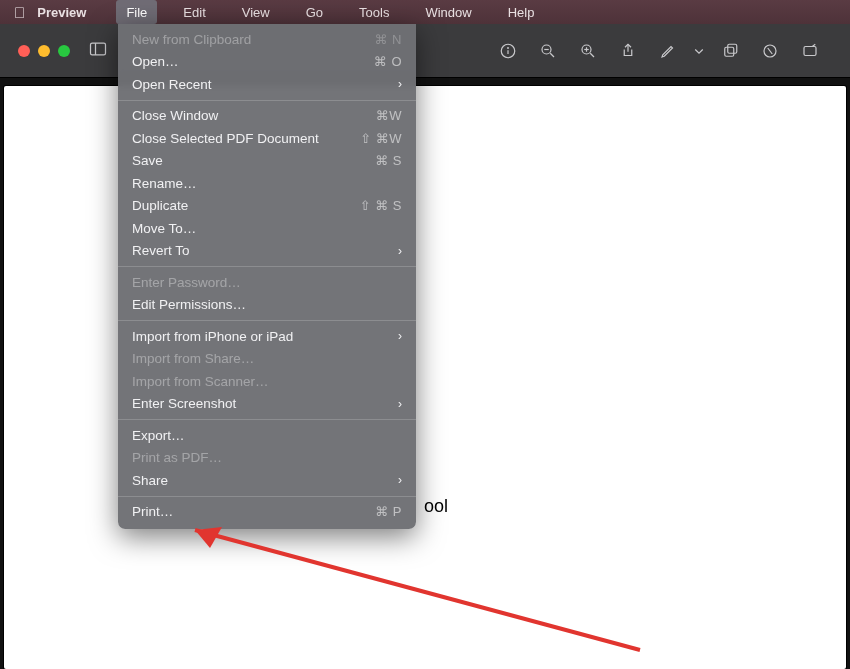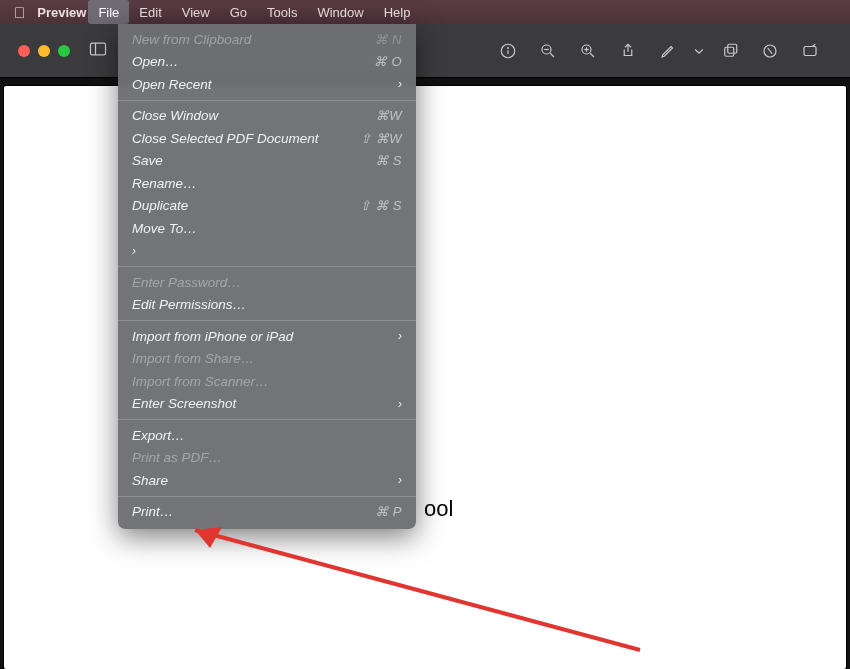--- a/index.html
+++ b/index.html
@@ -8,22 +8,22 @@
   
   .menubar {
     height: 24px;
     background: linear-gradient(#5a3b43, #4e3239);
     display: flex; align-items: center;
     padding: 0 14px;
     color: #e9e0e2; font-size: 13px; font-weight: 500;
     gap: 0;
   }
   .apple { font-size: 15px; margin-right: 12px; }
-  .menubar .appname { font-weight: 700; margin-right: 2px; }
-  .mitem { padding: 0 10px; height: 24px; display: flex; align-items: center; cursor: default; }
+  .menubar .appname { font-weight: 700; margin-right: 14px; }
+  .mitem { padding: 0 10px; height: 24px; display: flex; align-items: center; cursor: default; margin-left: 16px; }
   .mitem.open { background: rgba(120,125,135,0.75); border-radius: 3px; color: #fff; }
 
   
   .toolbar {
     height: 54px;
     background: #3b3b3d;
     display: flex; align-items: center;
     border-bottom: 1px solid #000;
   }
   .traffic { display: flex; gap: 8px; margin-left: 18px; }
@@ -31,32 +31,31 @@
   .dot.r { background:#ff5f57; } .dot.y{background:#febc2e;} .dot.g{background:#28c840;}
   .tb-icons { margin-left: auto; display: flex; align-items: center; gap: 0; padding-right: 20px; }
   .tb-btn { width: 40px; height: 30px; display: flex; align-items: center; justify-content: center; color:#c9c9cc; }
   .tb-btn svg { width:18px; height:18px; stroke:#c9c9cc; fill:none; stroke-width:1.6; }
   .tb-left { display:flex; align-items:center; margin-left:18px; gap:12px;}
   .tb-left svg { width:20px;height:20px;stroke:#c9c9cc;fill:none;stroke-width:1.5;}
 
   
   .docwrap { position:absolute; top:78px; left:0; right:0; bottom:0; background:#111; padding:8px 4px 0 4px; }
   .page { background:#fff; height:100%; border-radius:2px; box-shadow:0 0 0 1px #000; position:relative; }
-  .page-text { position:absolute; left:420px; top:410px; font-size:22px; color:#000; }
+  .page-text { position:absolute; left:420px; top:410px; font-size:18px; color:#000; }
 
   
   .menu {
     position:absolute; left:118px; top:24px; width:298px;
     background: rgba(110,112,116,0.97);
     border-radius: 0 0 7px 7px;
     box-shadow: 0 8px 28px rgba(0,0,0,0.5);
     padding: 4px 0 6px 0;
     color:#f1f1f3; font-size:13.5px;
     backdrop-filter: blur(4px);
-    font-style: italic;
   }
   .menu .row { display:flex; align-items:center; height:22.5px; padding:0 14px; cursor:default; }
   .menu .row span.label { flex:1; }
   .menu .row span.sc { color: rgba(255,255,255,0.55); font-size:13px; letter-spacing:0.5px; }
   .menu .row .chev { color:#f1f1f3; font-size:12px; }
   .menu .row.disabled { color: rgba(255,255,255,0.35); }
   .menu .row.disabled .sc { color: rgba(255,255,255,0.25); }
   .menu hr { border:none; border-top:1px solid rgba(255,255,255,0.18); margin:4px 0; }
 
   
@@ -186,20 +185,21 @@
       <span class="label">Rename…</span>
     </div>
     <div class="row">
       <span class="label">Duplicate</span>
       <span class="sc">⇧ ⌘ S</span>
     </div>
     <div class="row">
       <span class="label">Move To…</span>
     </div>
     <div class="row">
+      <span class="label">Revert To</span>
       <span class="chev">›</span>
     </div>
     <hr>
     <div class="row disabled">
       <span class="label">Enter Password…</span>
     </div>
     <div class="row">
       <span class="label">Edit Permissions…</span>
     </div>
     <hr>

